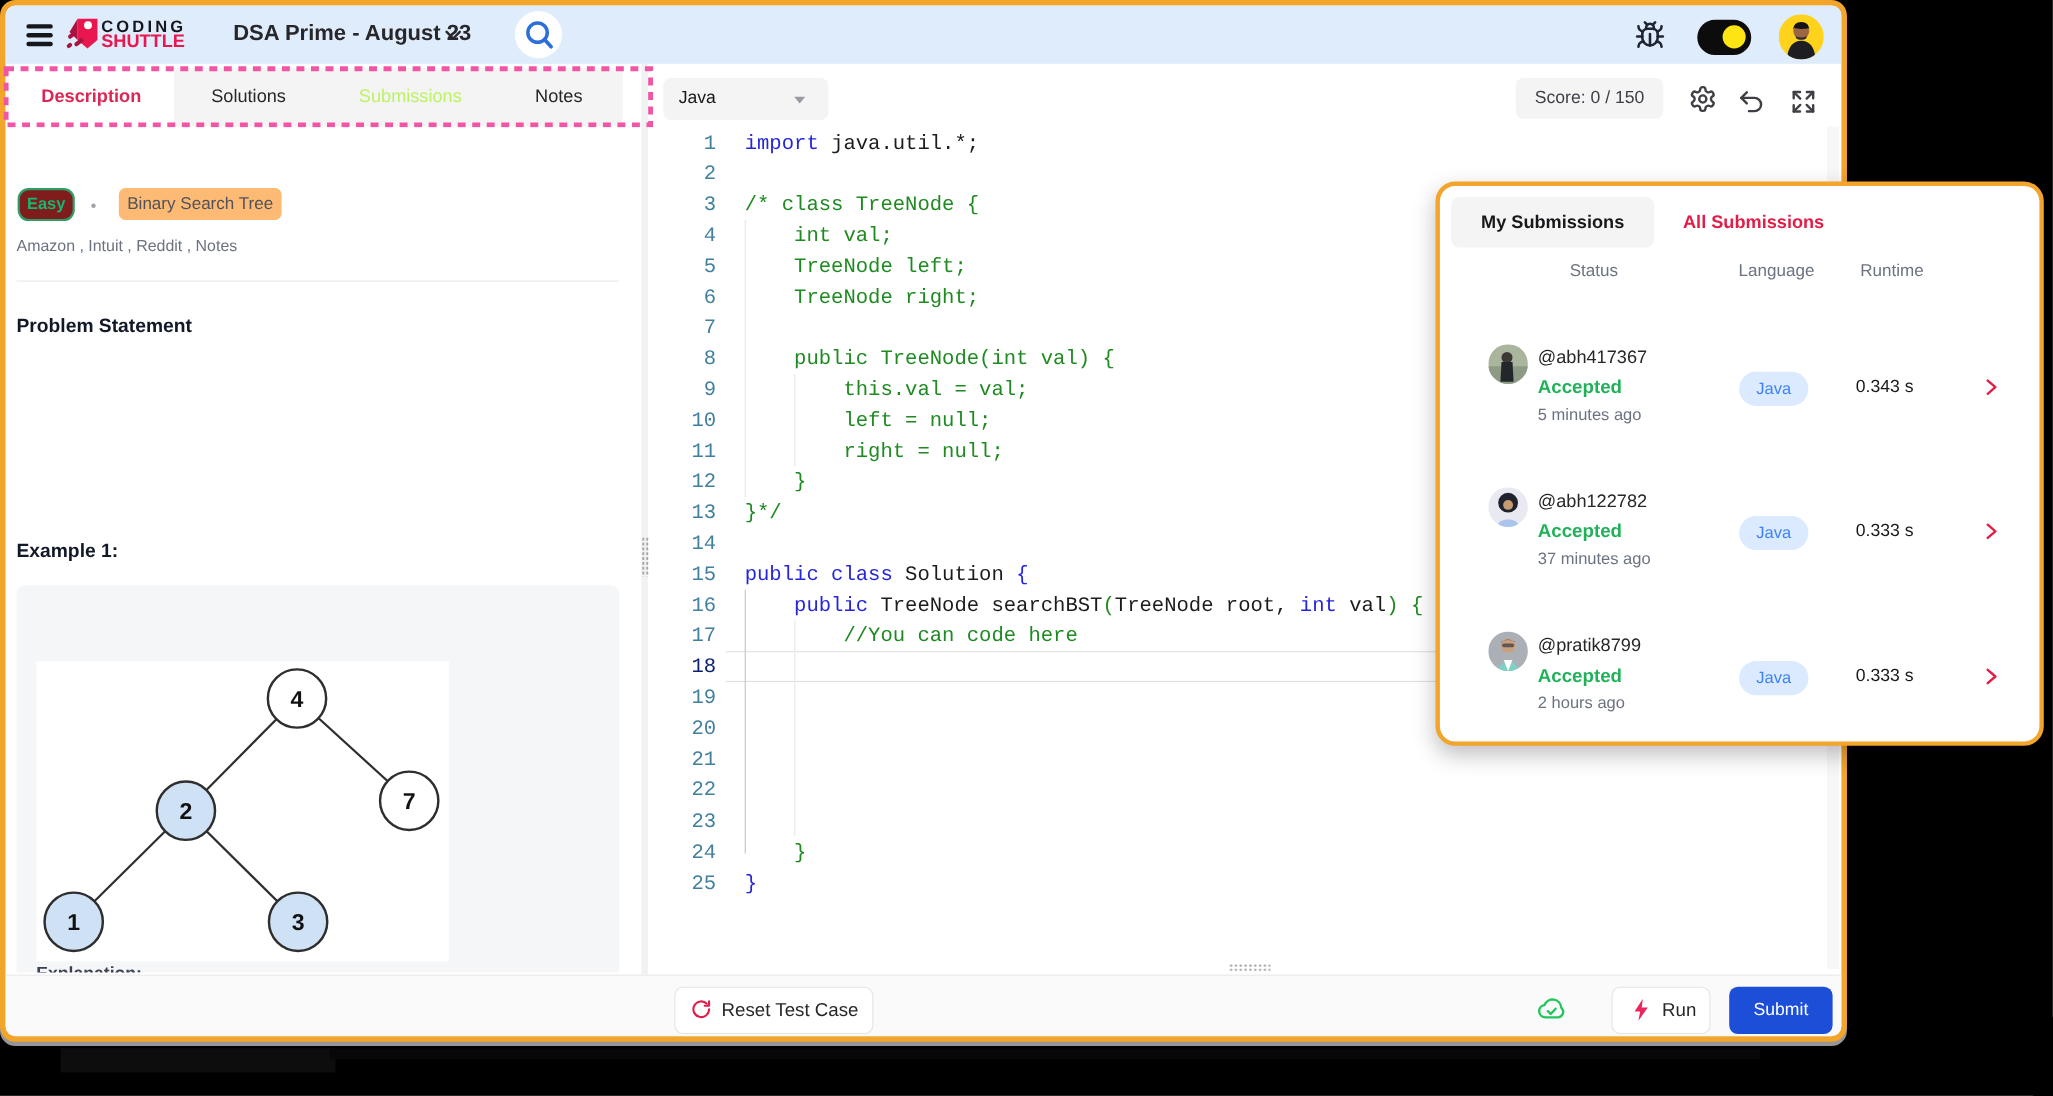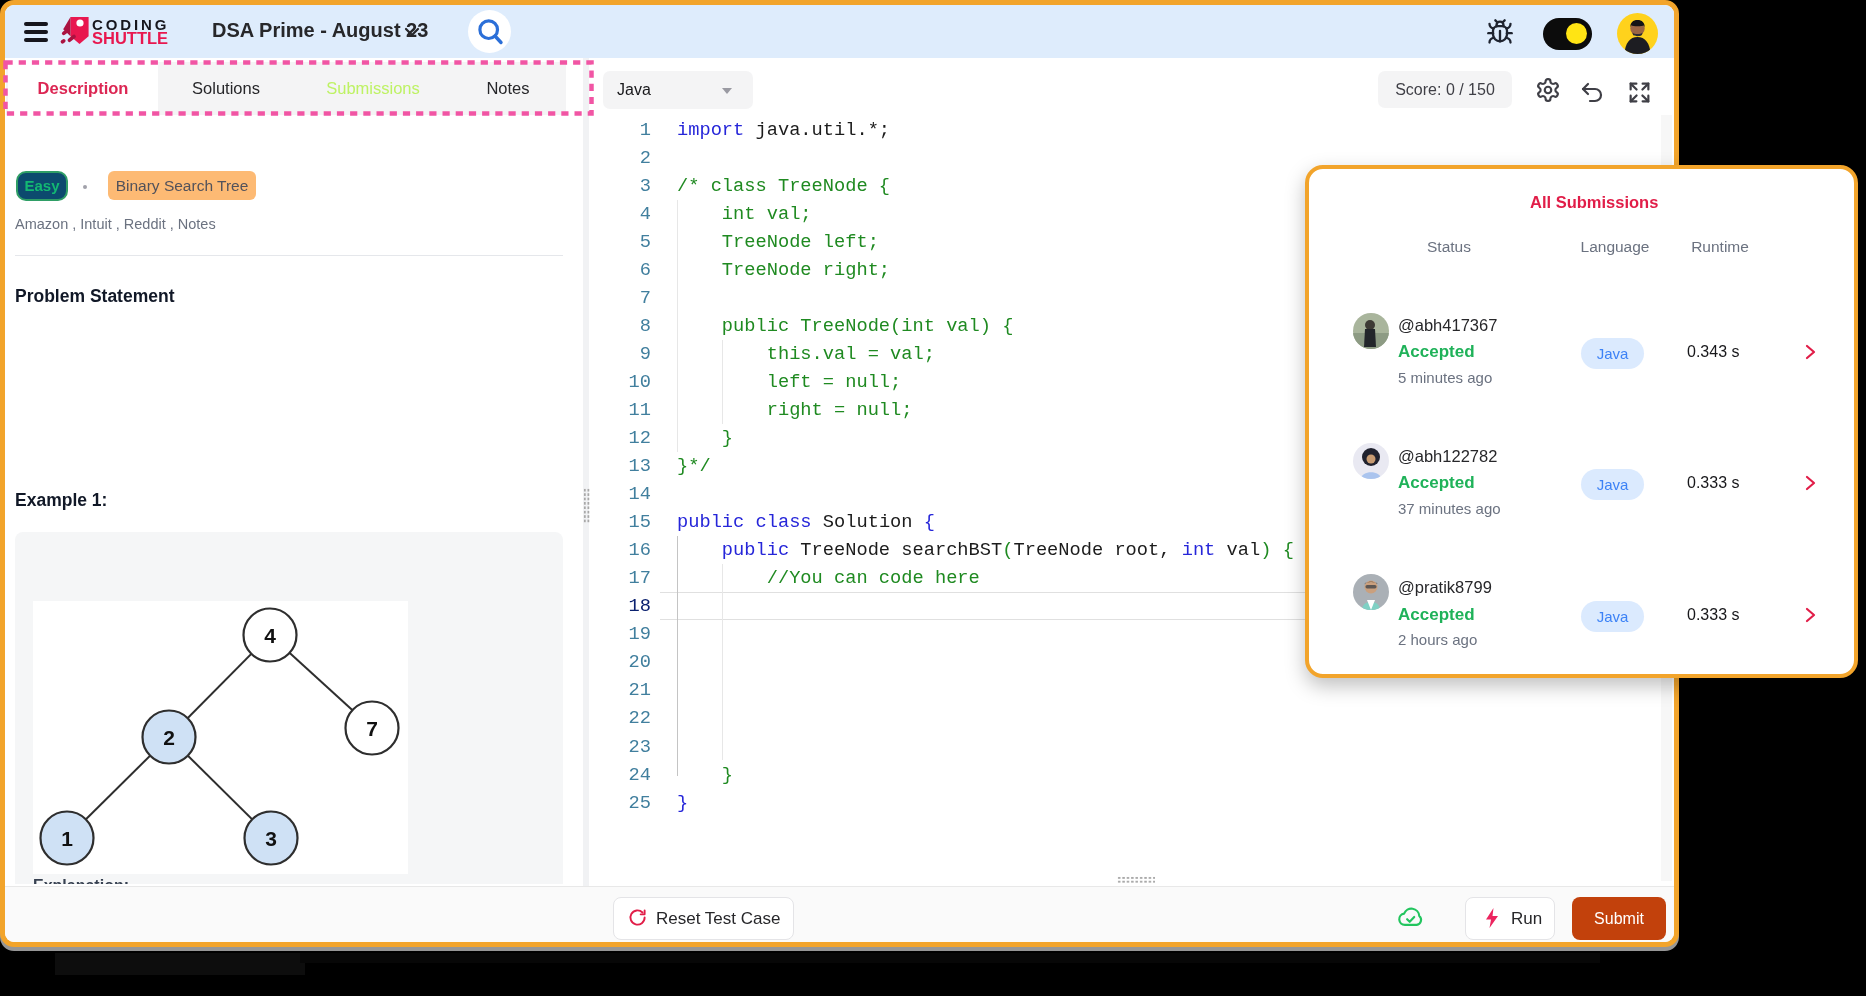--- a/index.html
+++ b/index.html
@@ -88,21 +88,21 @@
 <div id="tabs" class="abs" style="left:0;top:0;z-index:6;">
   <div class="abs" style="left:6px;top:62px;width:560px;height:53px;background:#f4f4f5;"></div>
   <div class="abs" style="left:8px;top:62px;width:150px;height:53px;background:#fff;"></div>
   <div class="abs" style="left:8px;top:62px;width:150px;height:53px;line-height:53px;text-align:center;font-size:16.5px;font-weight:600;color:#dc2653;">Description</div>
   <div class="abs" style="left:158px;top:62px;width:136px;height:53px;line-height:53px;text-align:center;font-size:16.5px;font-weight:500;color:#27272a;">Solutions</div>
   <div class="abs" style="left:294px;top:62px;width:158px;height:53px;line-height:53px;text-align:center;font-size:16.5px;font-weight:500;color:#bef264;">Submissions</div>
   <div class="abs" style="left:452px;top:62px;width:112px;height:53px;line-height:53px;text-align:center;font-size:16.5px;font-weight:500;color:#27272a;">Notes</div>
 </div>
 
 <div id="left" class="abs" style="left:5px;top:58px;width:578px;height:826px;overflow:hidden;z-index:5;">
-  <div class="abs" style="left:11px;top:113px;width:52px;height:30px;background:#0c4a6e;border:2px solid #2f9e66;border-radius:10px;line-height:26px;text-align:center;font-size:15px;font-weight:600;color:#13b872;">Easy</div>
+  <div class="abs" style="left:11px;top:113px;width:52px;height:30px;background:#7f1d1d;border:2px solid #2f9e66;border-radius:10px;line-height:26px;text-align:center;font-size:15px;font-weight:600;color:#13b872;">Easy</div>
   <div class="abs" style="left:77.5px;top:126.5px;width:4px;height:4px;border-radius:50%;background:#a1a1aa;"></div>
   <div class="abs" style="left:103px;top:112.5px;width:148px;height:29px;background:#fdba74;border-radius:6px;line-height:29px;text-align:center;font-size:15.5px;color:#52525b;">Binary Search Tree</div>
   <div class="abs" style="left:10px;top:158px;font-size:14.5px;color:#6b7280;">Amazon , Intuit , Reddit , Notes</div>
   <div class="abs" style="left:10px;top:197px;width:548px;height:1px;background:#e5e7eb;"></div>
   <div class="abs" style="left:10px;top:228px;font-size:17.5px;font-weight:bold;color:#111827;">Problem Statement</div>
   <div class="abs" style="left:10px;top:432px;font-size:17.5px;font-weight:bold;color:#111827;">Example 1:</div>
   <div class="abs" style="left:10px;top:474px;width:548px;height:420px;background:#f5f6f7;border-radius:8px;"></div>
   <div class="abs" style="left:28px;top:543px;width:375px;height:273px;background:#fff;">
     <svg width="375" height="273" viewBox="0 0 375 273">
       <g stroke="#2e2e2e" stroke-width="2">
@@ -231,28 +231,29 @@
   <div class="abs" style="left:656px;top:897px;height:43px;line-height:43px;font-size:17px;color:#27272a;">Reset Test Case</div>
   <svg class="abs" style="left:1397px;top:905px;" width="27" height="24" viewBox="0 0 24 21" fill="none" stroke="#22c55e" stroke-width="1.9" stroke-linecap="round" stroke-linejoin="round">
     <path d="M17.5 17.5H7a5 5 0 0 1-.7-9.95A7 7 0 0 1 19.8 9.6a4.5 4.5 0 0 1-2.3 7.9z"></path>
     <path d="M9 12.5l2.3 2.3 4-4.3"></path>
   </svg>
   <div class="abs" style="left:1465px;top:897px;width:90px;height:43px;background:#fff;border:1px solid #e4e4e7;border-radius:8px;"></div>
   <svg class="abs" style="left:1482px;top:907px;" width="20" height="22" viewBox="0 0 20 22">
       <path d="M11.5 1 L4 12.5 L9 12.5 L7.5 21 L16 9 L10.5 9 Z" fill="#ec255f"></path>
     </svg>
   <div class="abs" style="left:1511px;top:897px;height:43px;line-height:43px;font-size:17px;color:#27272a;">Run</div>
-  <div class="abs" style="left:1572px;top:897px;width:94px;height:43px;background:#c2410c;border-radius:8px;line-height:43px;text-align:center;font-size:16px;color:#fff;">Submit</div>
+  <div class="abs" style="left:1572px;top:897px;width:94px;height:43px;background:#1d4ed8;border-radius:8px;line-height:43px;text-align:center;font-size:16px;color:#fff;">Submit</div>
 </div>
 
 <svg class="abs" style="left:3px;top:60px;z-index:30;" width="591" height="56">
     <rect x="2.5" y="2.5" width="586" height="51" fill="none" stroke="#f155a4" stroke-width="4.5" stroke-dasharray="7.2 6"></rect>
   </svg>
 
 <div id="overlay" class="abs" style="left:1305px;top:165px;width:553px;height:513px;background:#fff;border:4px solid #f2a42b;border-radius:18px;box-shadow:0 8px 20px rgba(0,0,0,0.25);z-index:40;">
+  <div class="abs" style="left:10px;top:10px;width:185px;height:46px;background:#f4f4f5;border-radius:8px;line-height:46px;text-align:center;font-size:16.5px;font-weight:600;color:#18181b;">My Submissions</div>
   <div class="abs" style="left:221px;top:10px;width:120px;height:46px;line-height:46px;text-align:center;font-size:16.5px;font-weight:700;color:#e11d48;">All Submissions</div>
   <div class="abs" style="left:90px;top:69px;width:100px;height:20px;text-align:center;font-size:15.5px;color:#6b7280;">Status</div>
   <div class="abs" style="left:256px;top:69px;width:100px;height:20px;text-align:center;font-size:15.5px;color:#6b7280;">Language</div>
   <div class="abs" style="left:361px;top:69px;width:100px;height:20px;text-align:center;font-size:15.5px;color:#6b7280;">Runtime</div>
 
   <svg class="abs" style="left:44px;top:144px;" width="36" height="36" viewBox="0 0 36 36">
     <defs>
         <clipPath id="r1">
           <circle cx="18" cy="18" r="18"></circle>
         </clipPath>

